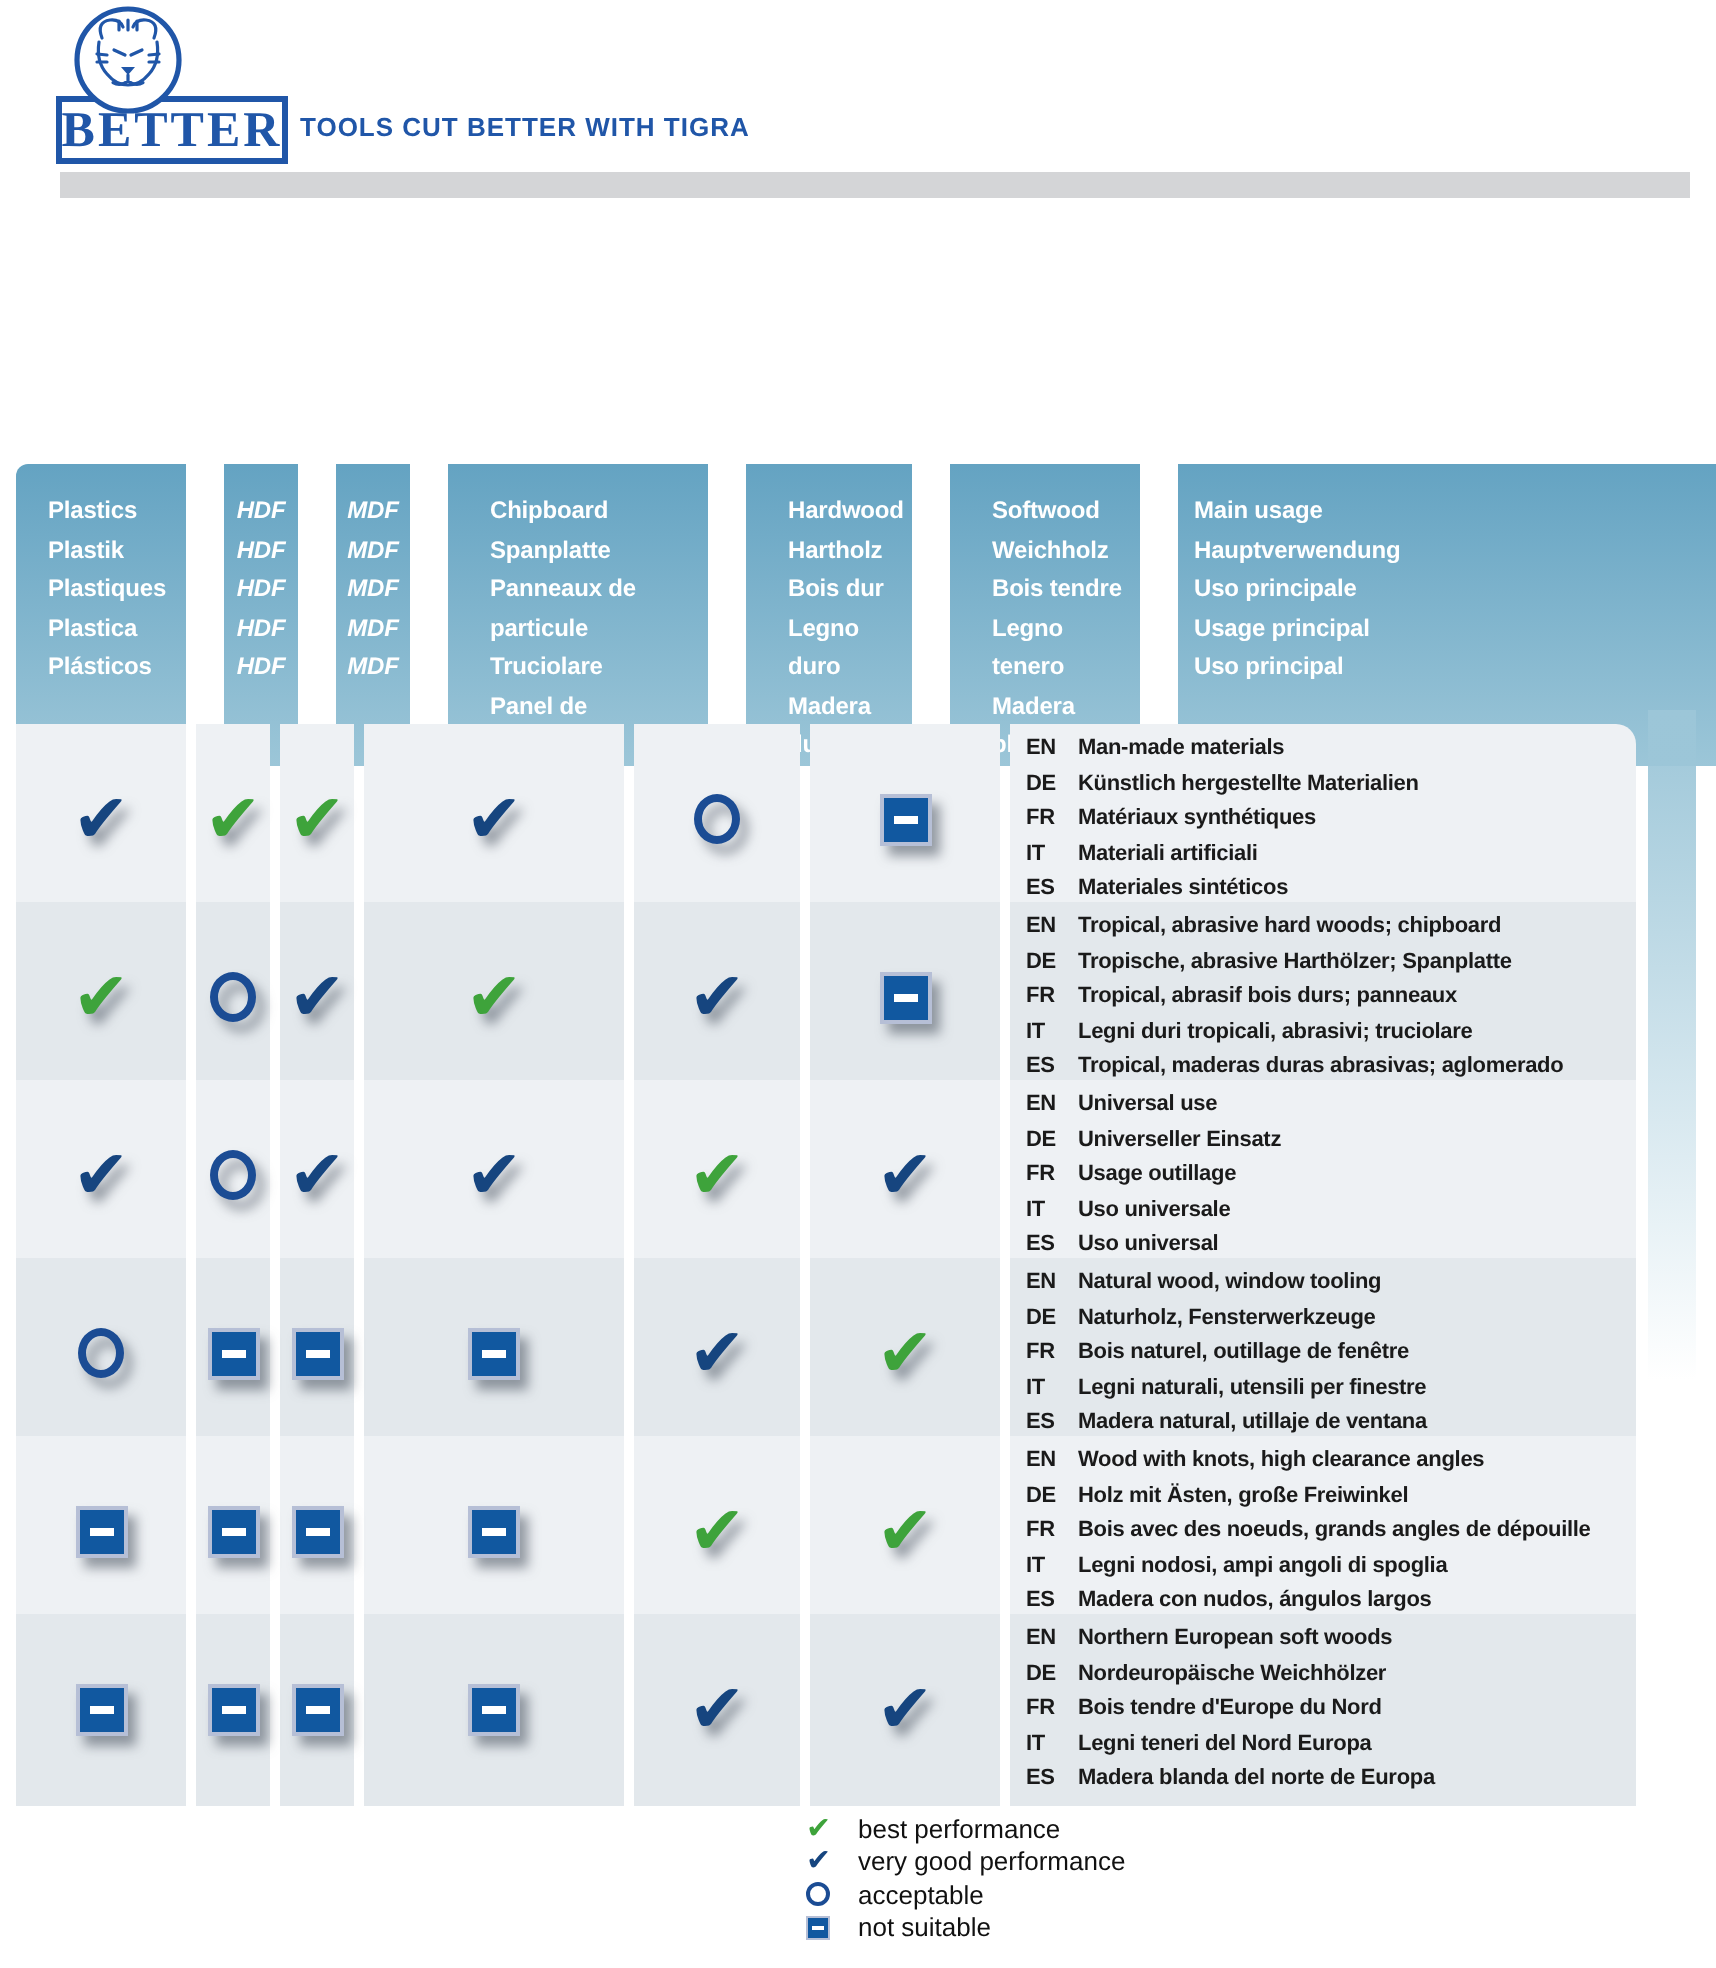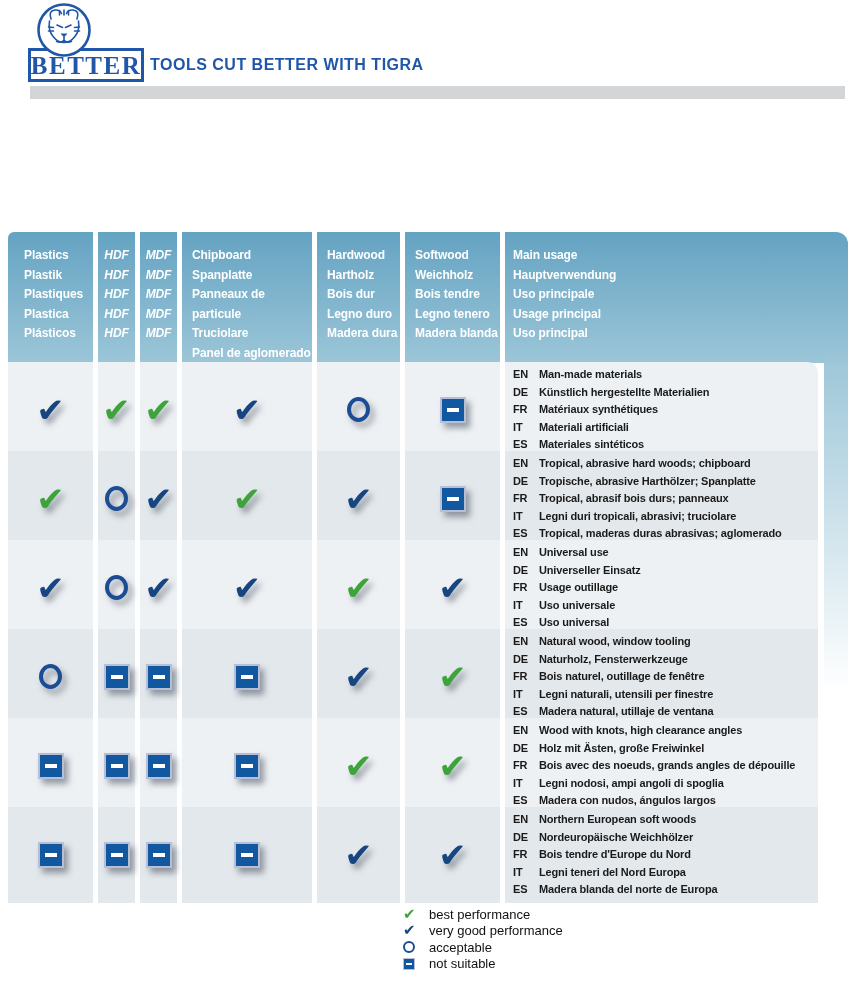--- a/index.html
+++ b/index.html
@@ -5,29 +5,29 @@
   html,body{margin:0;padding:0;background:#fff;}
   .page{position:relative;width:858px;height:984px;background:#fff;overflow:hidden;
         font-family:"Liberation Sans",sans-serif;}
 
   
   .logo-emblem{position:absolute;left:36px;top:2px;width:56px;height:56px;z-index:2;}
   .logo-box{position:absolute;left:28px;top:48px;width:110px;height:28px;border:3px solid #2056a8;
             background:#fff;display:flex;align-items:center;justify-content:center;}
   .logo-box span{font-family:"Liberation Serif",serif;font-weight:bold;font-size:25px;
                  color:#2056a8;letter-spacing:1.5px;line-height:1;}
-  .tagline{position:absolute;left:150px;top:56px;font-size:16px;font-weight:bold;
+  .tagline{position:absolute;left:150px;top:56px;font-size:13px;font-weight:bold;
            color:#2056a8;letter-spacing:.5px;}
   .gray-bar{position:absolute;left:30px;top:86px;width:815px;height:13px;background:#d4d5d7;}
 
   
   .thead{position:absolute;left:8px;top:232px;width:772px;height:123px;display:grid;
-         grid-template-columns:85px 37px 37px 130px 83px 95px 343px;column-gap:5px;}
+         grid-template-columns:85px 37px 37px 130px 83px 95px 343px;column-gap:19px;}
   .hcell{background:linear-gradient(to bottom,#64a3c2,#9cc6d8);color:#fff;font-weight:bold;
-         font-size:12px;line-height:19.5px;padding-top:14px;padding-left:10px;
+         font-size:12px;line-height:19.5px;padding-top:14px;padding-left:21px;
          letter-spacing:-.1px;box-sizing:border-box;}
   .hcell.first{border-top-left-radius:6px;padding-left:16px;}
   .hcell.center{text-align:center;padding-left:0;font-style:italic;}
   .hcell.last{border-top-right-radius:12px;padding-left:8px;}
   .side-strip{position:absolute;left:824px;top:355px;width:24px;height:335px;
               background:linear-gradient(to bottom,#9cc6d8,rgba(255,255,255,0));}
 
   
   .tbody{position:absolute;left:8px;top:362px;width:810px;display:grid;row-gap:4px;}
   .trow{display:grid;grid-template-columns:85px 37px 37px 130px 83px 95px 313px;

